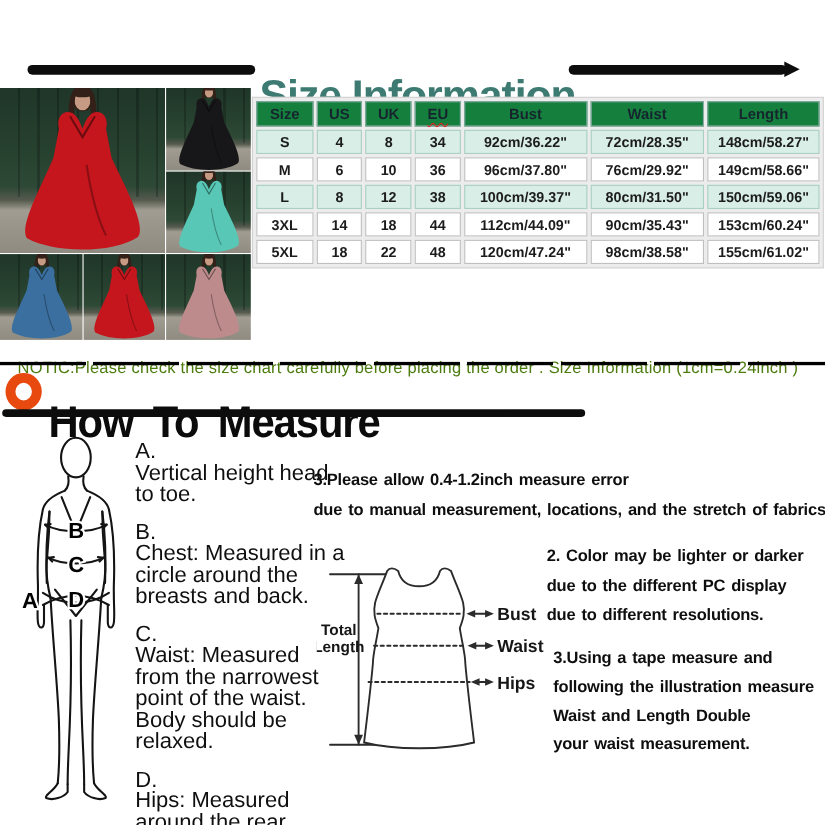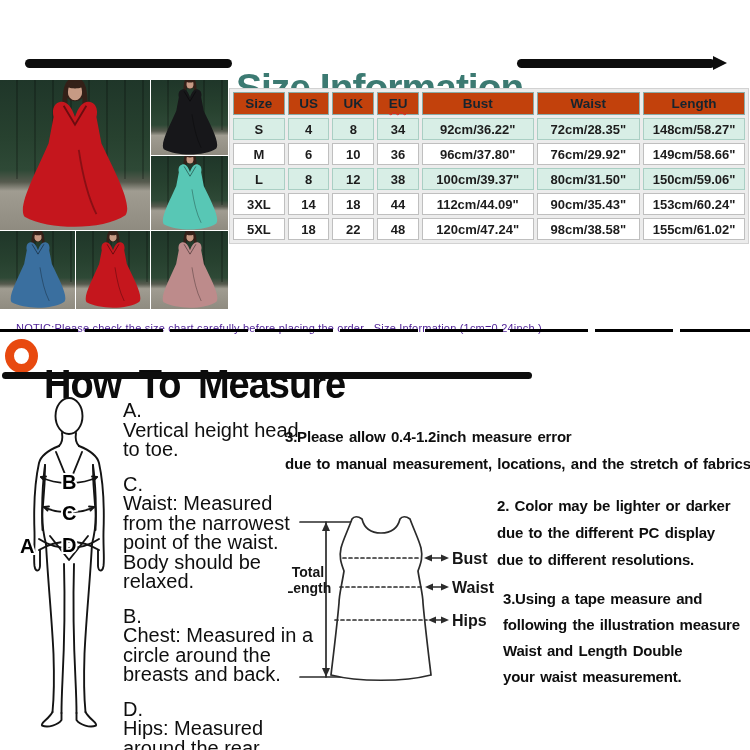--- a/index.html
+++ b/index.html
@@ -28,32 +28,32 @@
   .t4{left:0;top:151px;width:75px;height:78px;}
   .t5{left:76px;top:151px;width:74px;height:78px;}
   .t6{left:151px;top:151px;width:77px;height:78px;}
   .t1 svg{width:126px;height:158px;}
   .t2 svg,.t3 svg{width:66px;height:82px;}
   .t4 svg,.t5 svg,.t6 svg{width:66px;height:84px;}
 
   
   .size-table{position:absolute;left:229px;top:88px;width:520px;
         border-collapse:separate;border-spacing:3px;background:#ececec;border:1px solid #d2d2d2;}
-  .size-table th{background:#c2410c;border:1px solid #8aaca8;color:#16242e;
+  .size-table th{background:#15803d;border:1px solid #8aaca8;color:#16242e;
         font-size:13.5px;font-weight:700;height:19px;padding:1px 2px;text-align:center;}
   .size-table td{background:#ffffff;border:1px solid #bfbfbf;color:#1c1c1c;
         font-size:13px;font-weight:600;height:18px;padding:1px 2px;text-align:center;white-space:nowrap;}
   .size-table tr.alt td{background:#d8eee6;border-color:#aacfc4;}
   .wavy{text-decoration:underline wavy #d22; text-decoration-thickness:1px; text-underline-offset:3px;}
   .c0{width:52px;} .c1{width:42px;} .c2{width:42px;} .c3{width:42px;}
   .c4{width:112px;} .c5{width:104px;} .c6{width:102px;}
 
   
-  .notice{position:absolute;left:16px;top:311px;width:734px;font-size:11px;
-        color:#4c1d95;letter-spacing:0.2px;white-space:nowrap;}
+  .notice{position:absolute;left:16px;top:311px;width:734px;font-size:15px;
+        color:#4d7c0f;letter-spacing:0.2px;white-space:nowrap;}
 
   
   .dashline{position:absolute;left:0;top:329px;width:750px;height:3px;
         background:repeating-linear-gradient(90deg,#000 0 78px,transparent 78px 85px);}
   .ring-icon{position:absolute;left:5px;top:339px;width:15px;height:16px;
         border:9px solid #e8490f;border-radius:50%;}
   .h2m{position:absolute;left:44px;top:330px;font-size:38px;font-weight:700;color:#0b0b0b;
         letter-spacing:-1px;word-spacing:8px;transform:scaleY(1.06);transform-origin:left top;white-space:nowrap;}
   .h2m-underline{position:absolute;left:2px;top:372px;width:530px;height:7px;background:#0d0d0d;border-radius:4px;}
 
@@ -245,30 +245,30 @@
     <text class="fig-letter" x="50" y="128">C</text>
     <text class="fig-letter" x="50" y="160">D</text>
   </svg>
 
   <ul class="measure-list">
     <li>
       <span class="mletter">A.</span><span class="mtext">Vertical height head
 to toe.</span>
     </li>
     <li>
+      <span class="mletter">B.</span><span class="mtext">Chest: Measured in a
+circle around the
+breasts and back.</span>
+    </li>
+    <li>
       <span class="mletter">C.</span><span class="mtext">Waist: Measured
 from the narrowest
 point of the waist.
 Body should be
 relaxed.</span>
-    </li>
-    <li>
-      <span class="mletter">B.</span><span class="mtext">Chest: Measured in a
-circle around the
-breasts and back.</span>
     </li>
     <li>
       <span class="mletter">D.</span><span class="mtext">Hips: Measured
 around the rear.
 Basic Meaurements
 of the Human Body</span>
     </li>
   </ul>
 
   <div class="note note1">3.Please allow 0.4-1.2inch measure error

